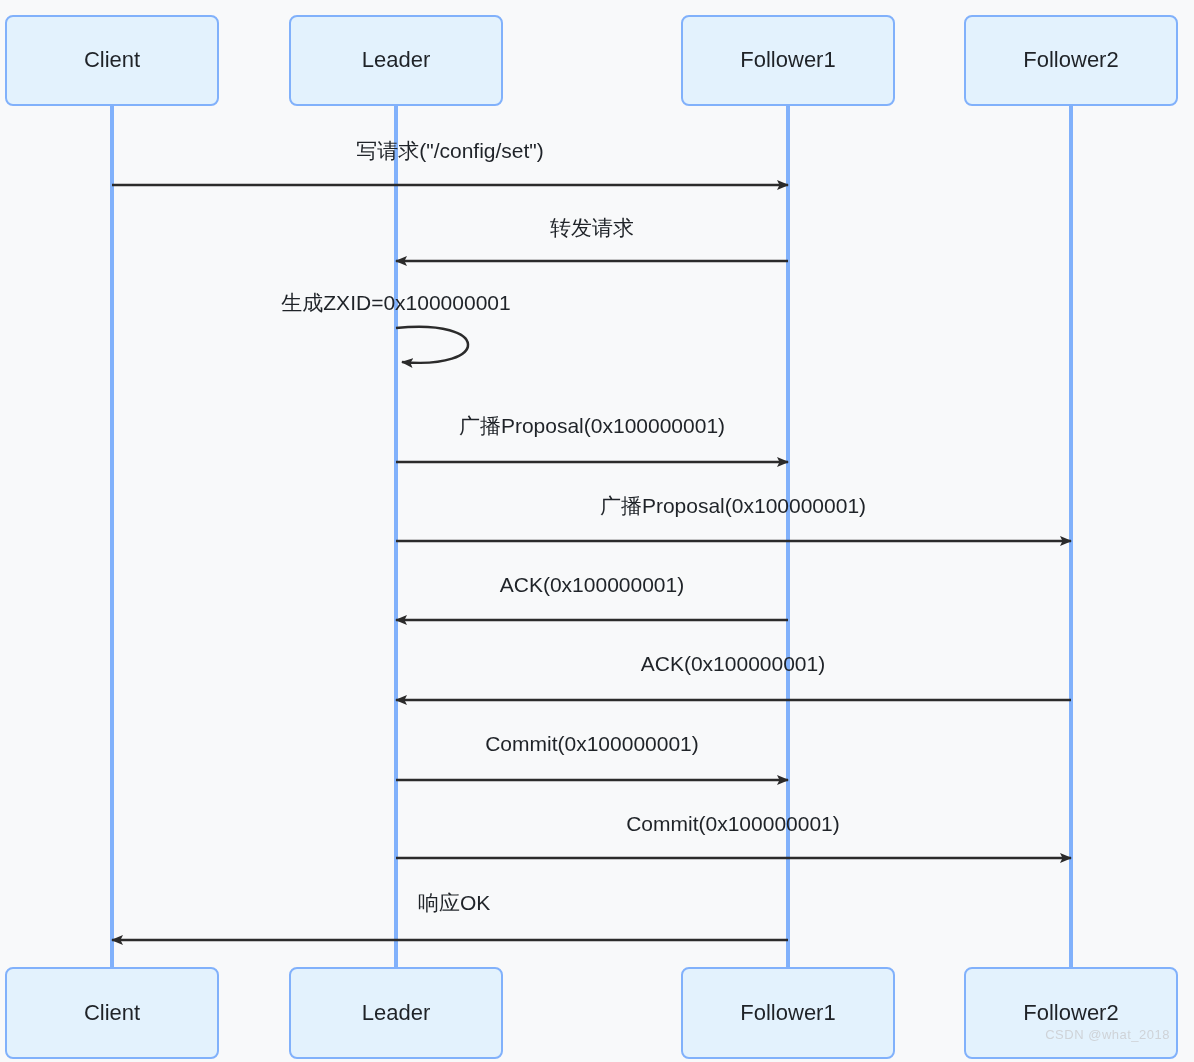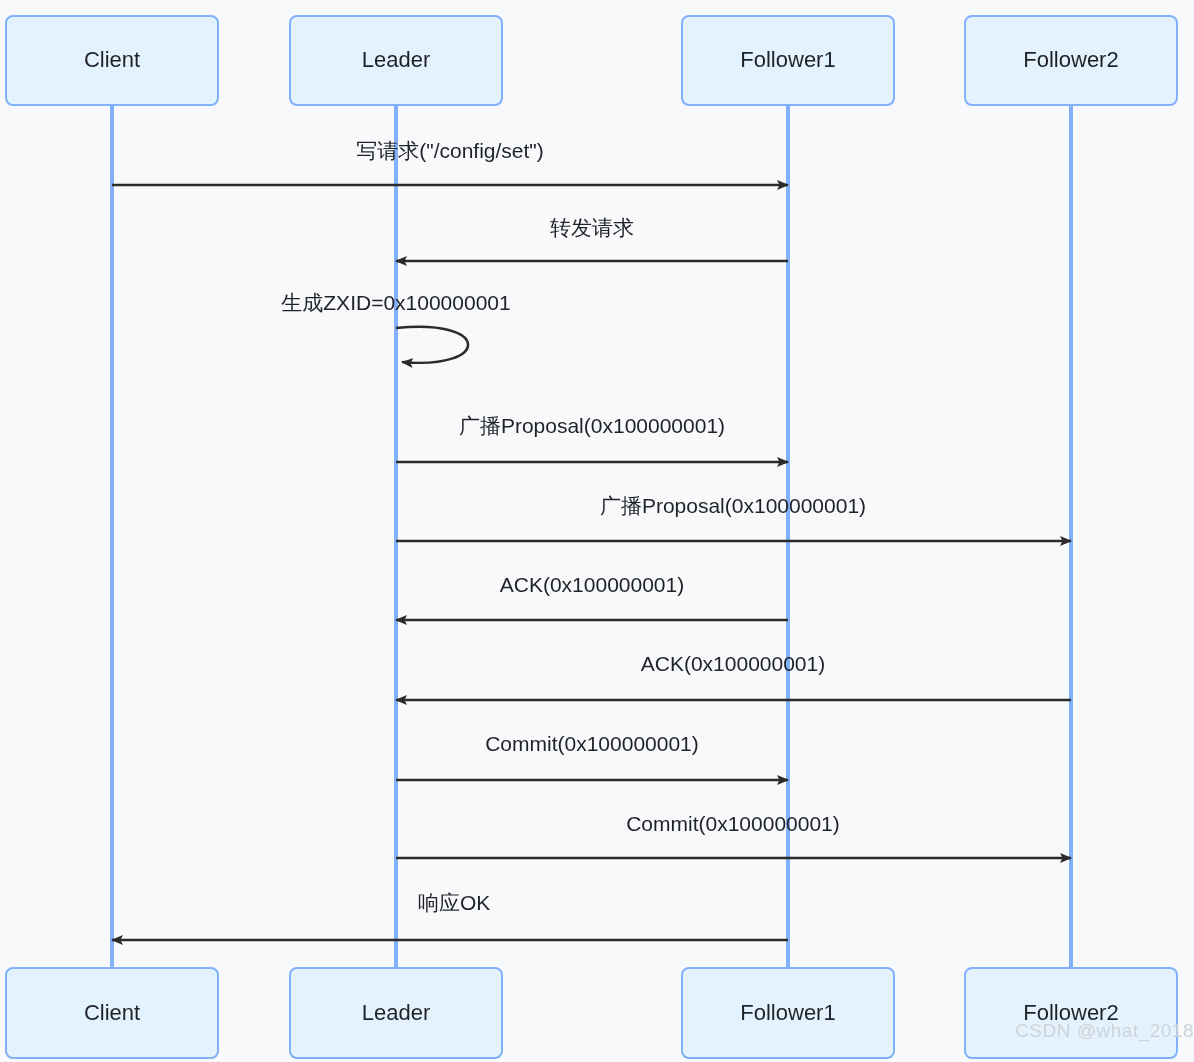--- a/index.html
+++ b/index.html
@@ -40,24 +40,24 @@
   }
   .msg-label{
     font-family:"Liberation Sans","DejaVu Sans",sans-serif;
     font-size:21px;
     fill:#1f2328;
   }
   .msg-label.center{text-anchor:middle;}
   .msg-label.start{text-anchor:start;}
   .watermark{
     position:absolute;
-    right:0;
+    right:24px;
     bottom:20px;
     font-family:"Liberation Sans","DejaVu Sans",sans-serif;
-    font-size:19px;
+    font-size:13px;
     color:#cfd3d8;
     letter-spacing:0.5px;
     user-select:none;
     pointer-events:none;
   }
 </style>
 </head>
 <body>
 
 <div id="diagram-root">

